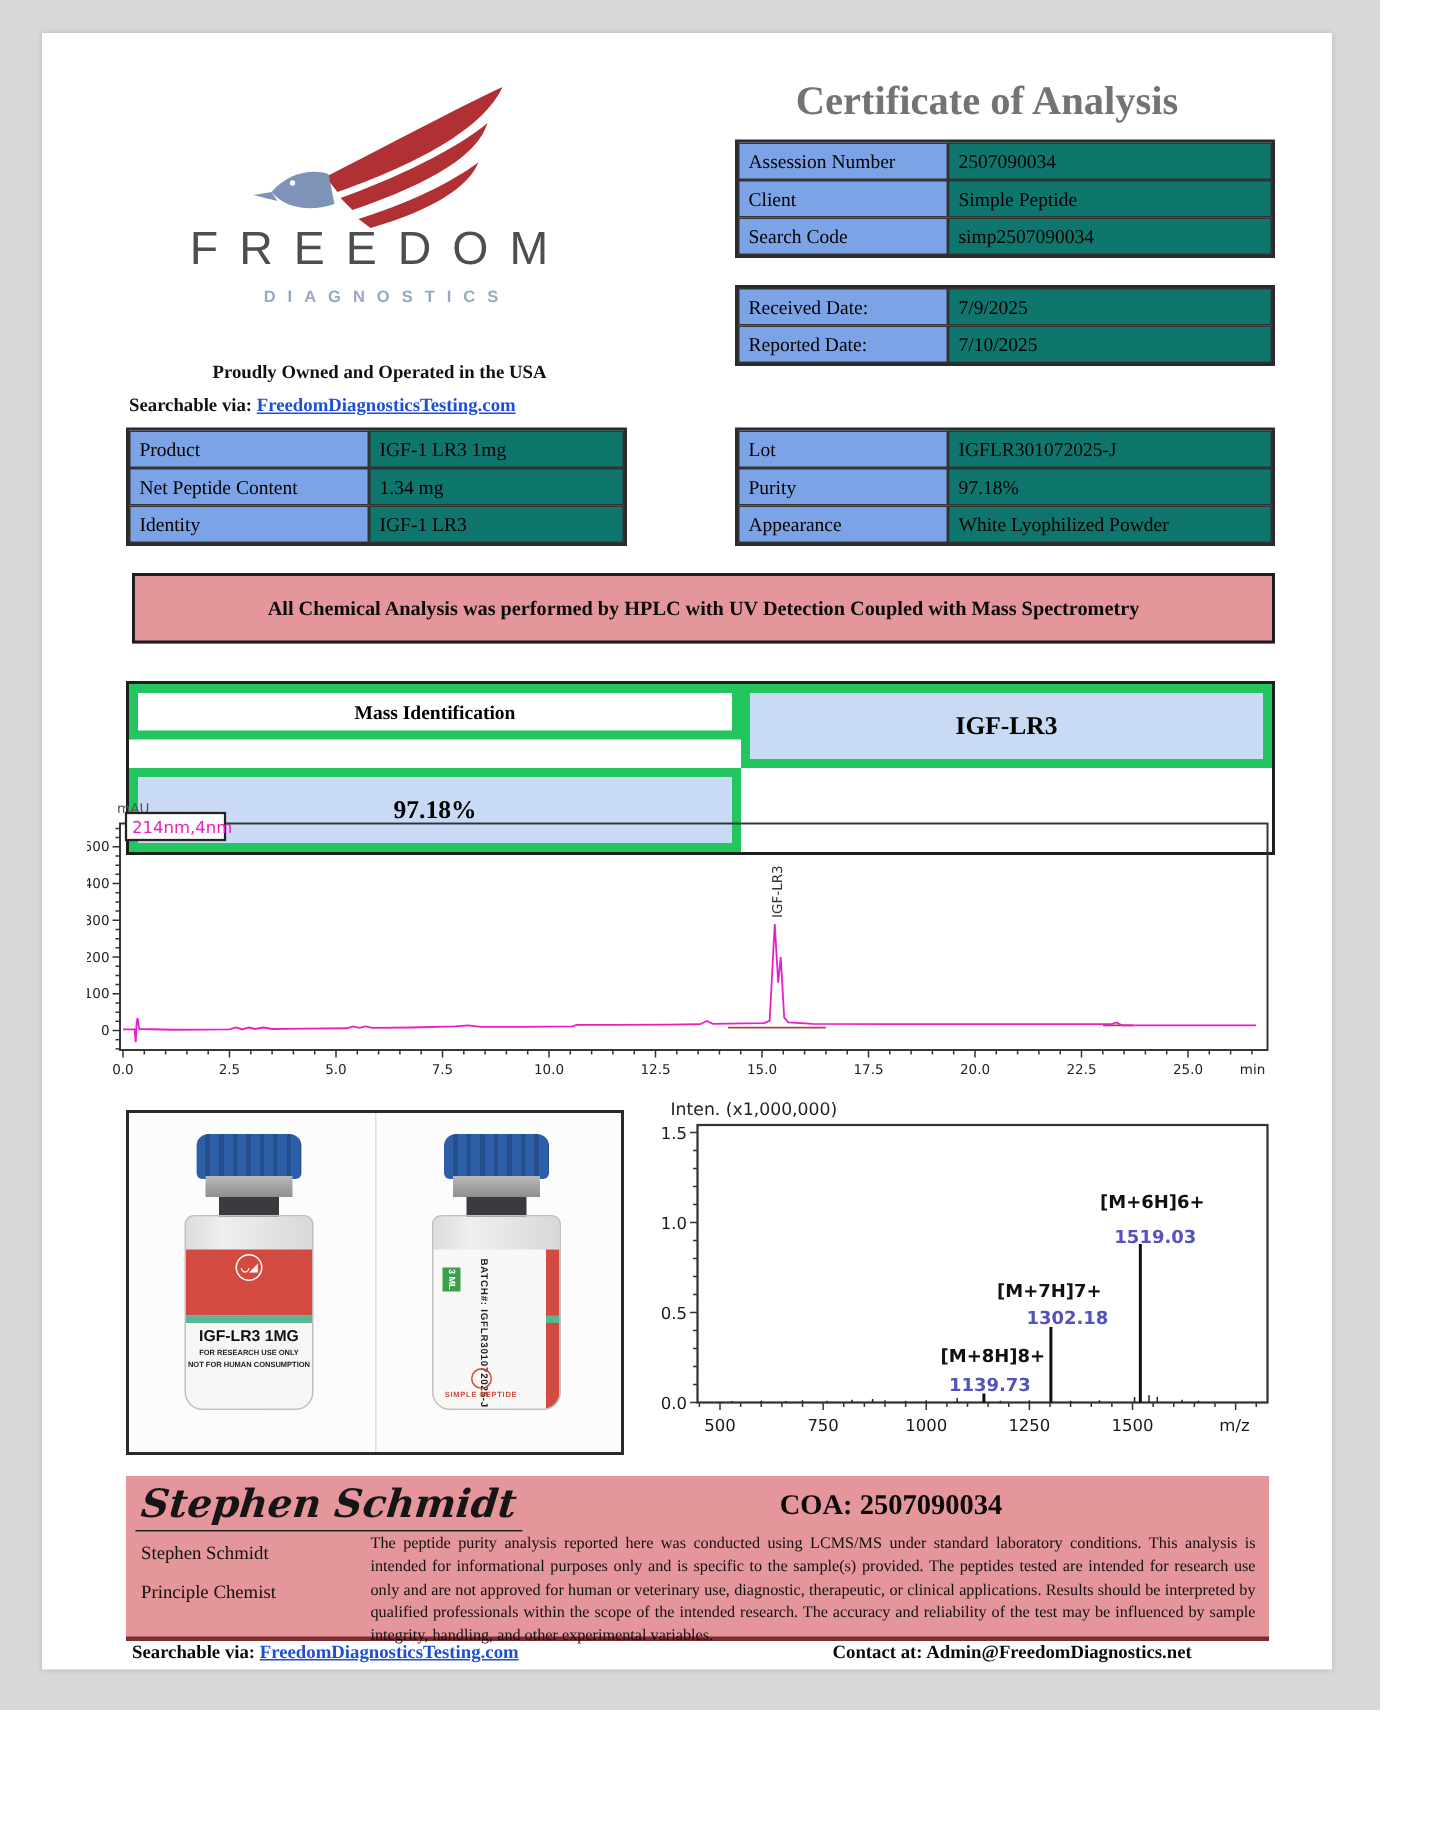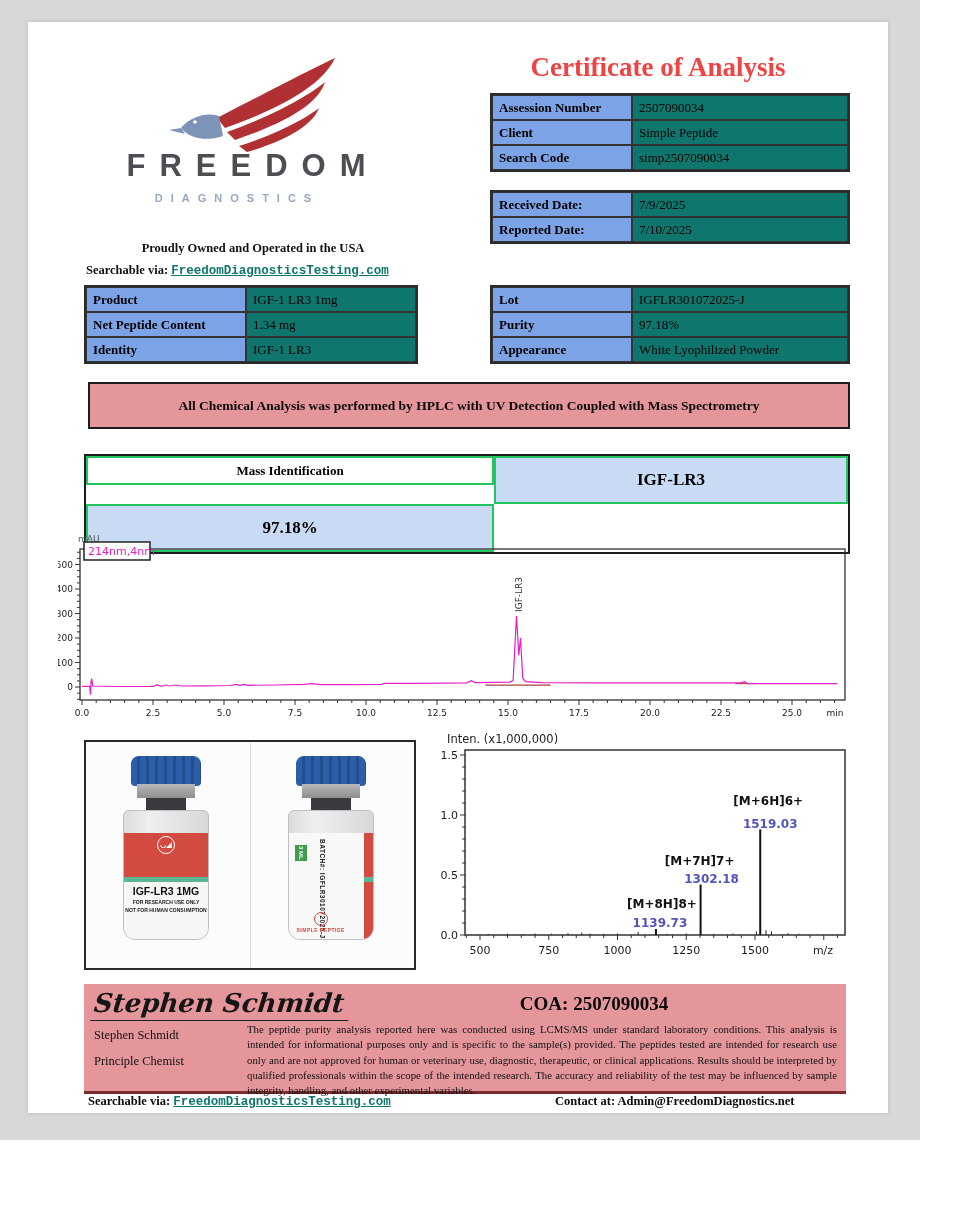--- a/index.html
+++ b/index.html
@@ -4,40 +4,40 @@
 <style>
   html,body{margin:0;padding:0;background:#ffffff;width:966px;height:1228px;
     font-family:"Liberation Serif", serif; -webkit-font-smoothing:antialiased;}
   .viewer{position:relative;width:966px;height:1228px;overflow:hidden;background:#fff;}
   .gray-mat{position:absolute;left:0;top:0;width:920px;height:1140px;background:#d8d8d8;}
   .page{position:absolute;left:28px;top:22px;width:860px;height:1091px;background:#ffffff;
     box-shadow:0 0 4px rgba(0,0,0,0.15);}
   .abs{position:absolute;}
   .center{text-align:center;}
   
-  .logo-word{font-family:"Liberation Sans",sans-serif;font-weight:700;font-size:31px;
+  .logo-word{font-family:"Liberation Sans",sans-serif;font-weight:400;font-size:31px;
     letter-spacing:14px;color:#4c4e52;}
   .logo-sub{font-family:"Liberation Sans",sans-serif;font-weight:700;font-size:11px;
     letter-spacing:8px;color:#97a8c2;}
   .tagline{font-weight:700;font-size:12.5px;color:#111;}
   .searchline{font-weight:700;font-size:12.5px;color:#111;}
-  .link{color:#0f766e;text-decoration:underline;cursor:pointer;font-family:Liberation Mono, monospace;}
-  .doc-title{font-weight:700;font-size:27px;color:#ef4444;}
+  .link{color:#1d4ed8;text-decoration:underline;cursor:pointer;}
+  .doc-title{font-weight:700;font-size:27px;color:#737373;}
   
   .kv{display:grid;border:2px solid #2b2b2b;}
   .kv > div{border:1px solid #333;padding:3px 6px 2px 6px;font-size:13px;line-height:18px;
     overflow:hidden;white-space:nowrap;}
-  .kv .k{background:#7CA3E6;font-weight:700;}
+  .kv .k{background:#7CA3E6;font-weight:400;}
   .kv .v{background:#0f766e;}
   
   .banner{background:#E5969B;border:2px solid #1d1d1d;display:flex;align-items:center;
     justify-content:center;font-weight:700;font-size:13.5px;color:#0a0a0a;}
   
   .mtab{border:2px solid #1d1d1d;display:grid;grid-template-columns:408px 1fr;}
-  .mtab > div{border:2px solid #22c55e;display:flex;align-items:center;justify-content:center;}
+  .mtab > div{border:6px solid #22c55e;display:flex;align-items:center;justify-content:center;}
   .mtab .h{background:#fff;font-weight:700;font-size:13px;height:25px;}
   .mtab .d{background:#C9DAF5;font-weight:700;font-size:17px;height:44px;}
   
   .vialbox{border:2px solid #2a2a2a;background:#fff;display:flex;}
   .photo{flex:1;background:#fcfcfc;position:relative;}
   .photo.right{border-left:1px solid #e0e0e0;}
   .vial{position:absolute;width:96px;}
   .cap{width:70px;height:30px;margin:0 auto;background:#2d5fa8;border-radius:8px 8px 4px 4px;
     background-image:repeating-linear-gradient(90deg,#2d5fa8 0 6px,#244e8e 6px 9px);}
   .ring{width:58px;height:14px;margin:-2px auto 0;background:linear-gradient(#b9b9b9,#8e8e8e);}
@@ -88,21 +88,21 @@
 
     <svg class="abs" style="left:127px;top:36px;" width="200" height="100" viewBox="0 0 200 100">
       <path d="M62,60 C105,38 150,14 180,0 C170,22 138,46 70,70 Z" fill="#b03034"></path>
       <path d="M72,74 C122,56 156,36 170,24 C164,44 136,63 80,82 Z" fill="#b03034"></path>
       <path d="M84,88 C128,74 154,58 164,50 C158,66 134,82 92,94 Z" fill="#b03034"></path>
       <path d="M26,70 C36,58 52,54 64,58 L68,78 C50,84 34,80 26,70 Z" fill="#7e93b8"></path>
       <path d="M26,70 L14,72 L30,76 Z" fill="#7e93b8"></path>
       <circle cx="40" cy="64" r="1.8" fill="#ffffff"></circle>
     </svg>
     <div class="abs center logo-word" style="left:60px;top:126px;width:330px;">FREEDOM</div>
-    <div class="abs center logo-sub" style="left:44px;top:170px;width:330px;">DIAGNOSTICS</div>
+    <div class="abs center logo-sub" style="left:65px;top:170px;width:330px;">DIAGNOSTICS</div>
     <div class="abs center tagline" style="left:60px;top:219px;width:330px;">Proudly Owned and Operated in the USA</div>
     <div class="abs searchline" style="left:58px;top:241px;">
       <span>Searchable via:</span>
       <span class="link">FreedomDiagnosticsTesting.com</span>
     </div>
 
     <div class="abs center doc-title" style="left:430px;top:30px;width:400px;">Certificate of Analysis</div>
 
     <div class="abs kv" style="left:462px;top:71px;width:356px;grid-template-columns:140px 1fr;">
       <div class="k">Assession Number</div>

